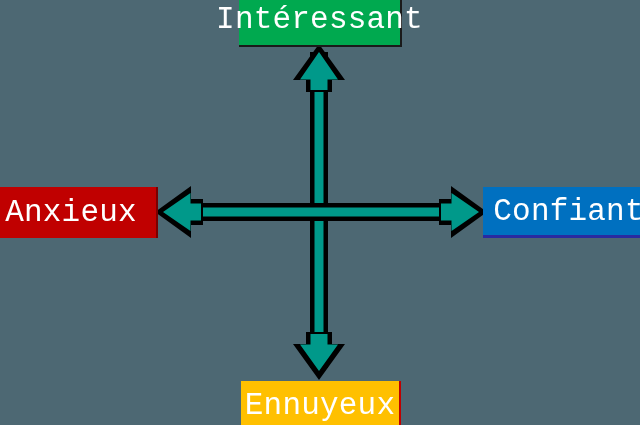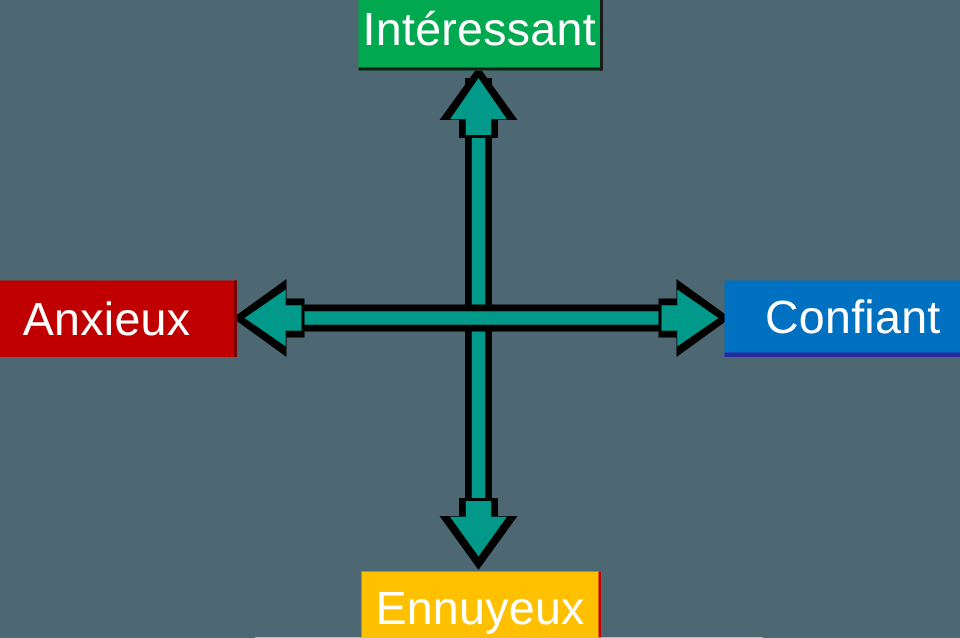--- a/index.html
+++ b/index.html
@@ -6,21 +6,21 @@
     margin: 0;
     padding: 0;
     background: #ffffff;
   }
   #stage {
     position: relative;
     width: 640px;
     height: 425px;
     background: #4d6873;
     overflow: hidden;
-    font-family: Liberation Sans, sans-serif;
+    font-family: Liberation Mono, monospace;
   }
   #axes-svg {
     position: absolute;
     left: 0;
     top: 0;
     width: 640px;
     height: 425px;
   }
   .label-box {
     position: absolute;

